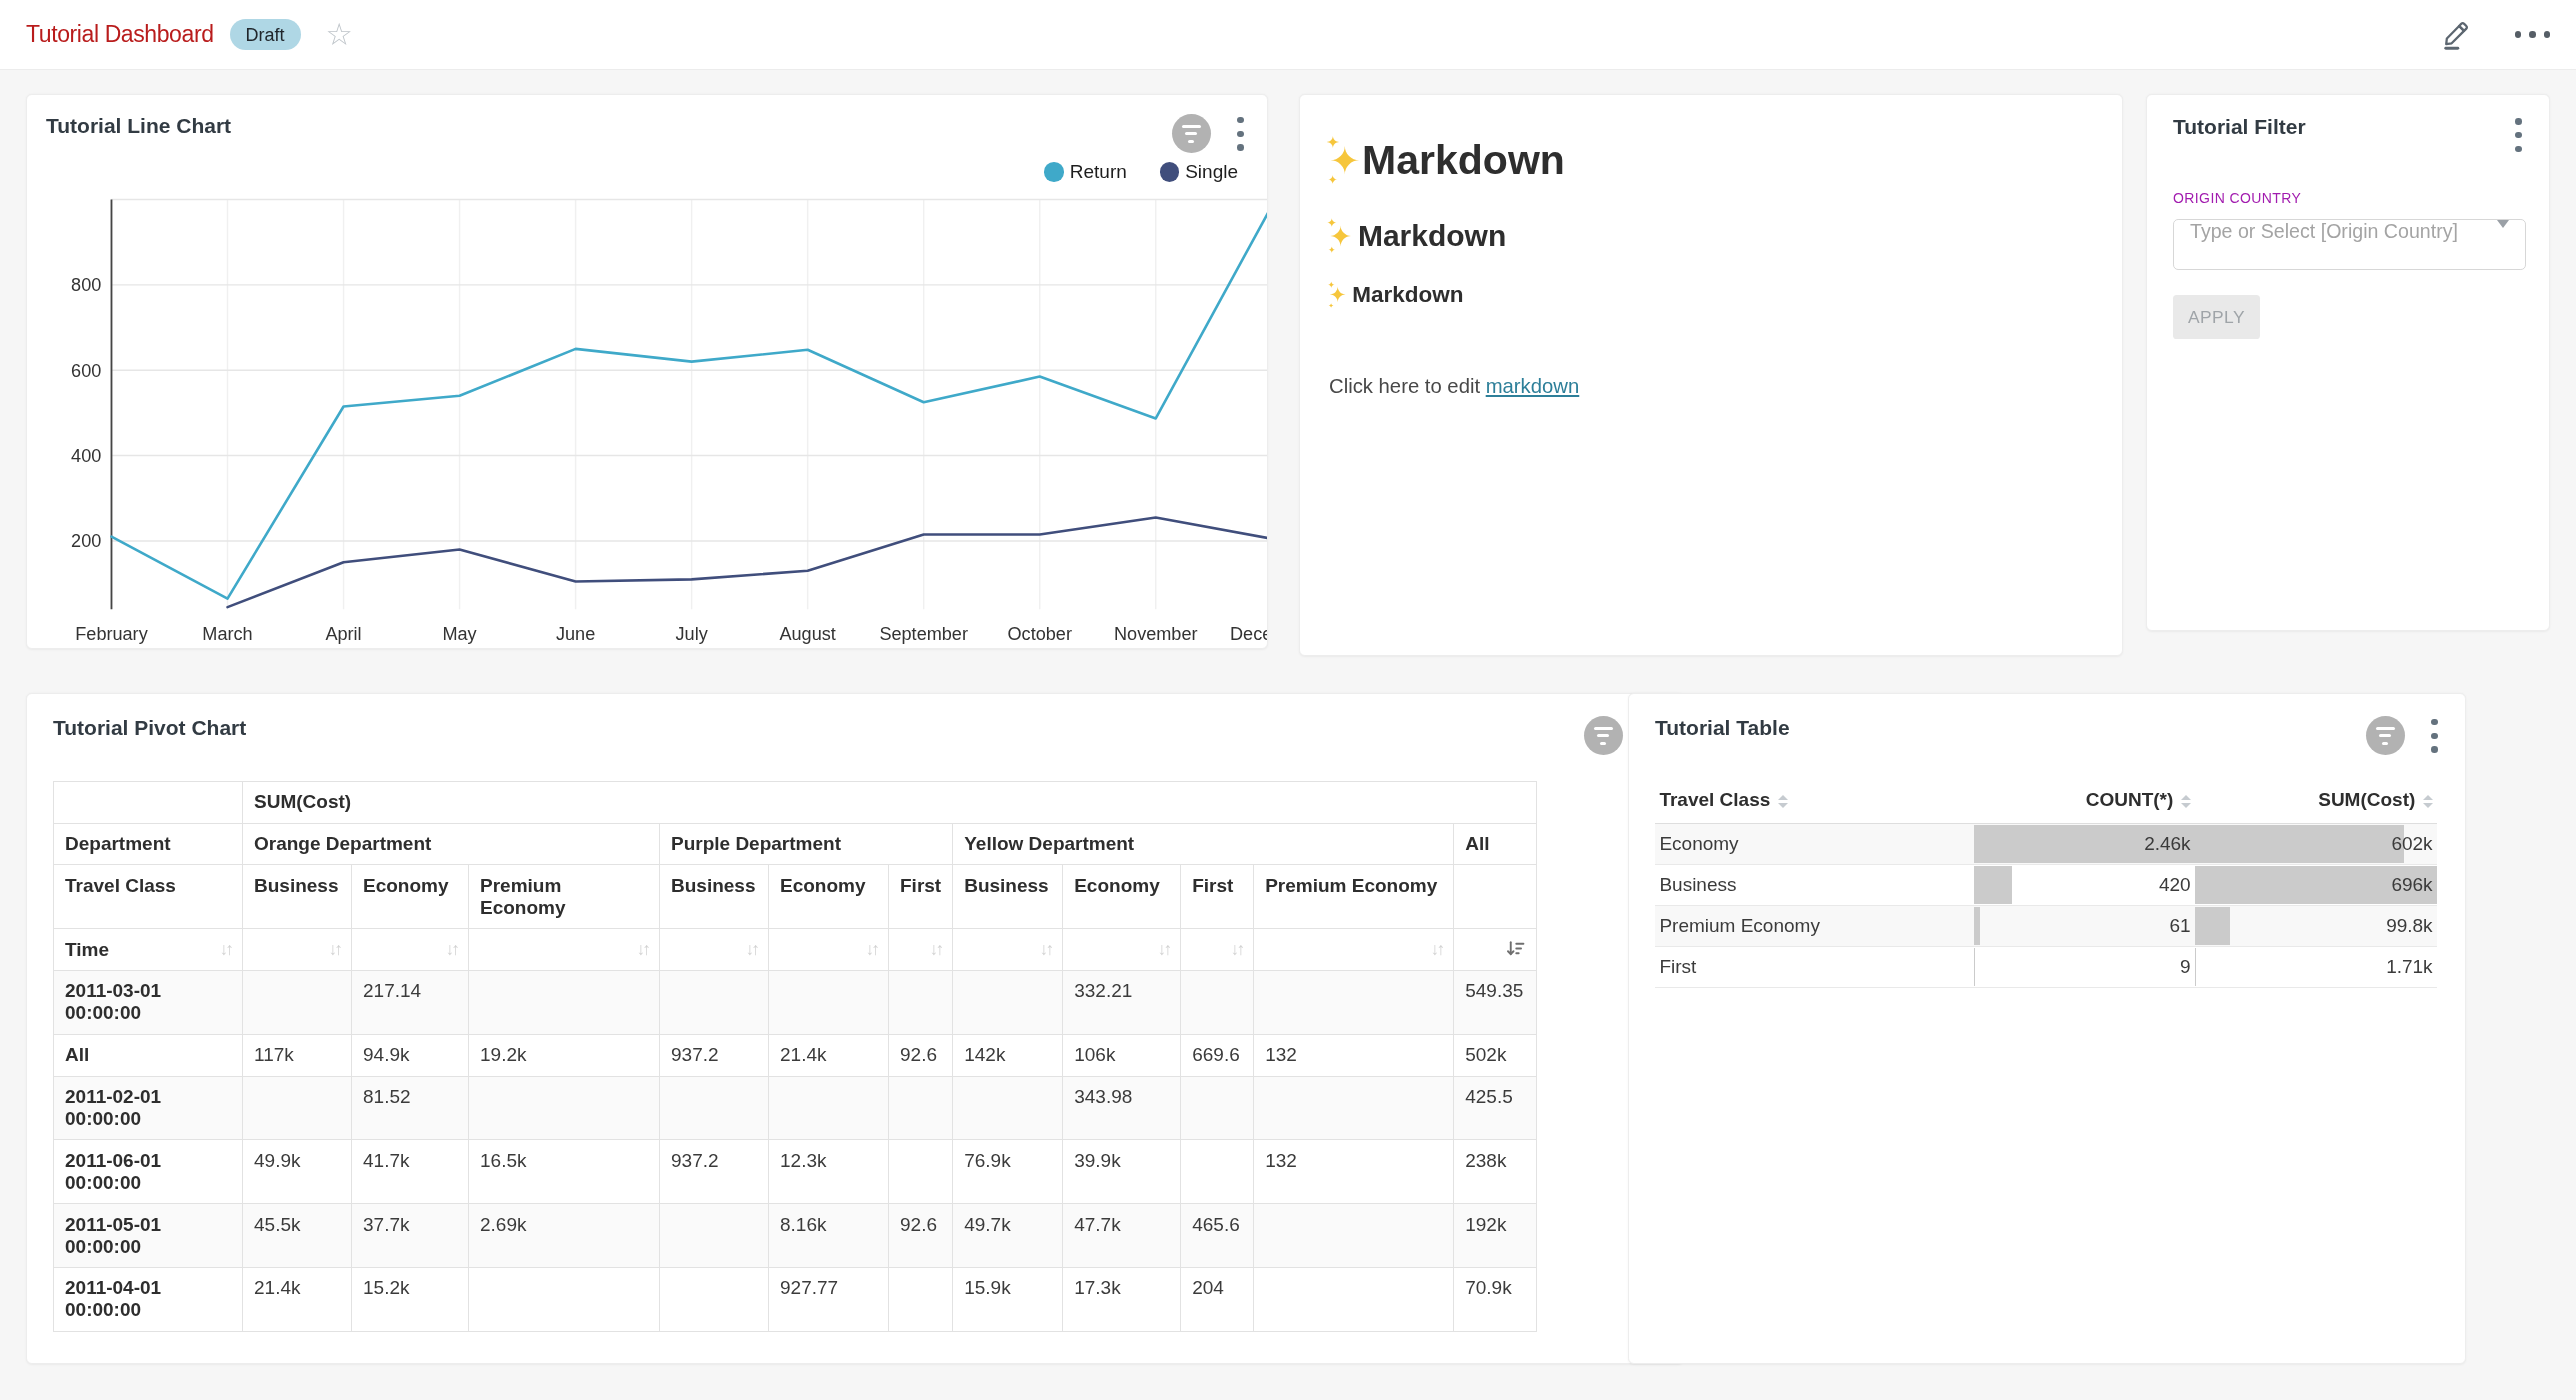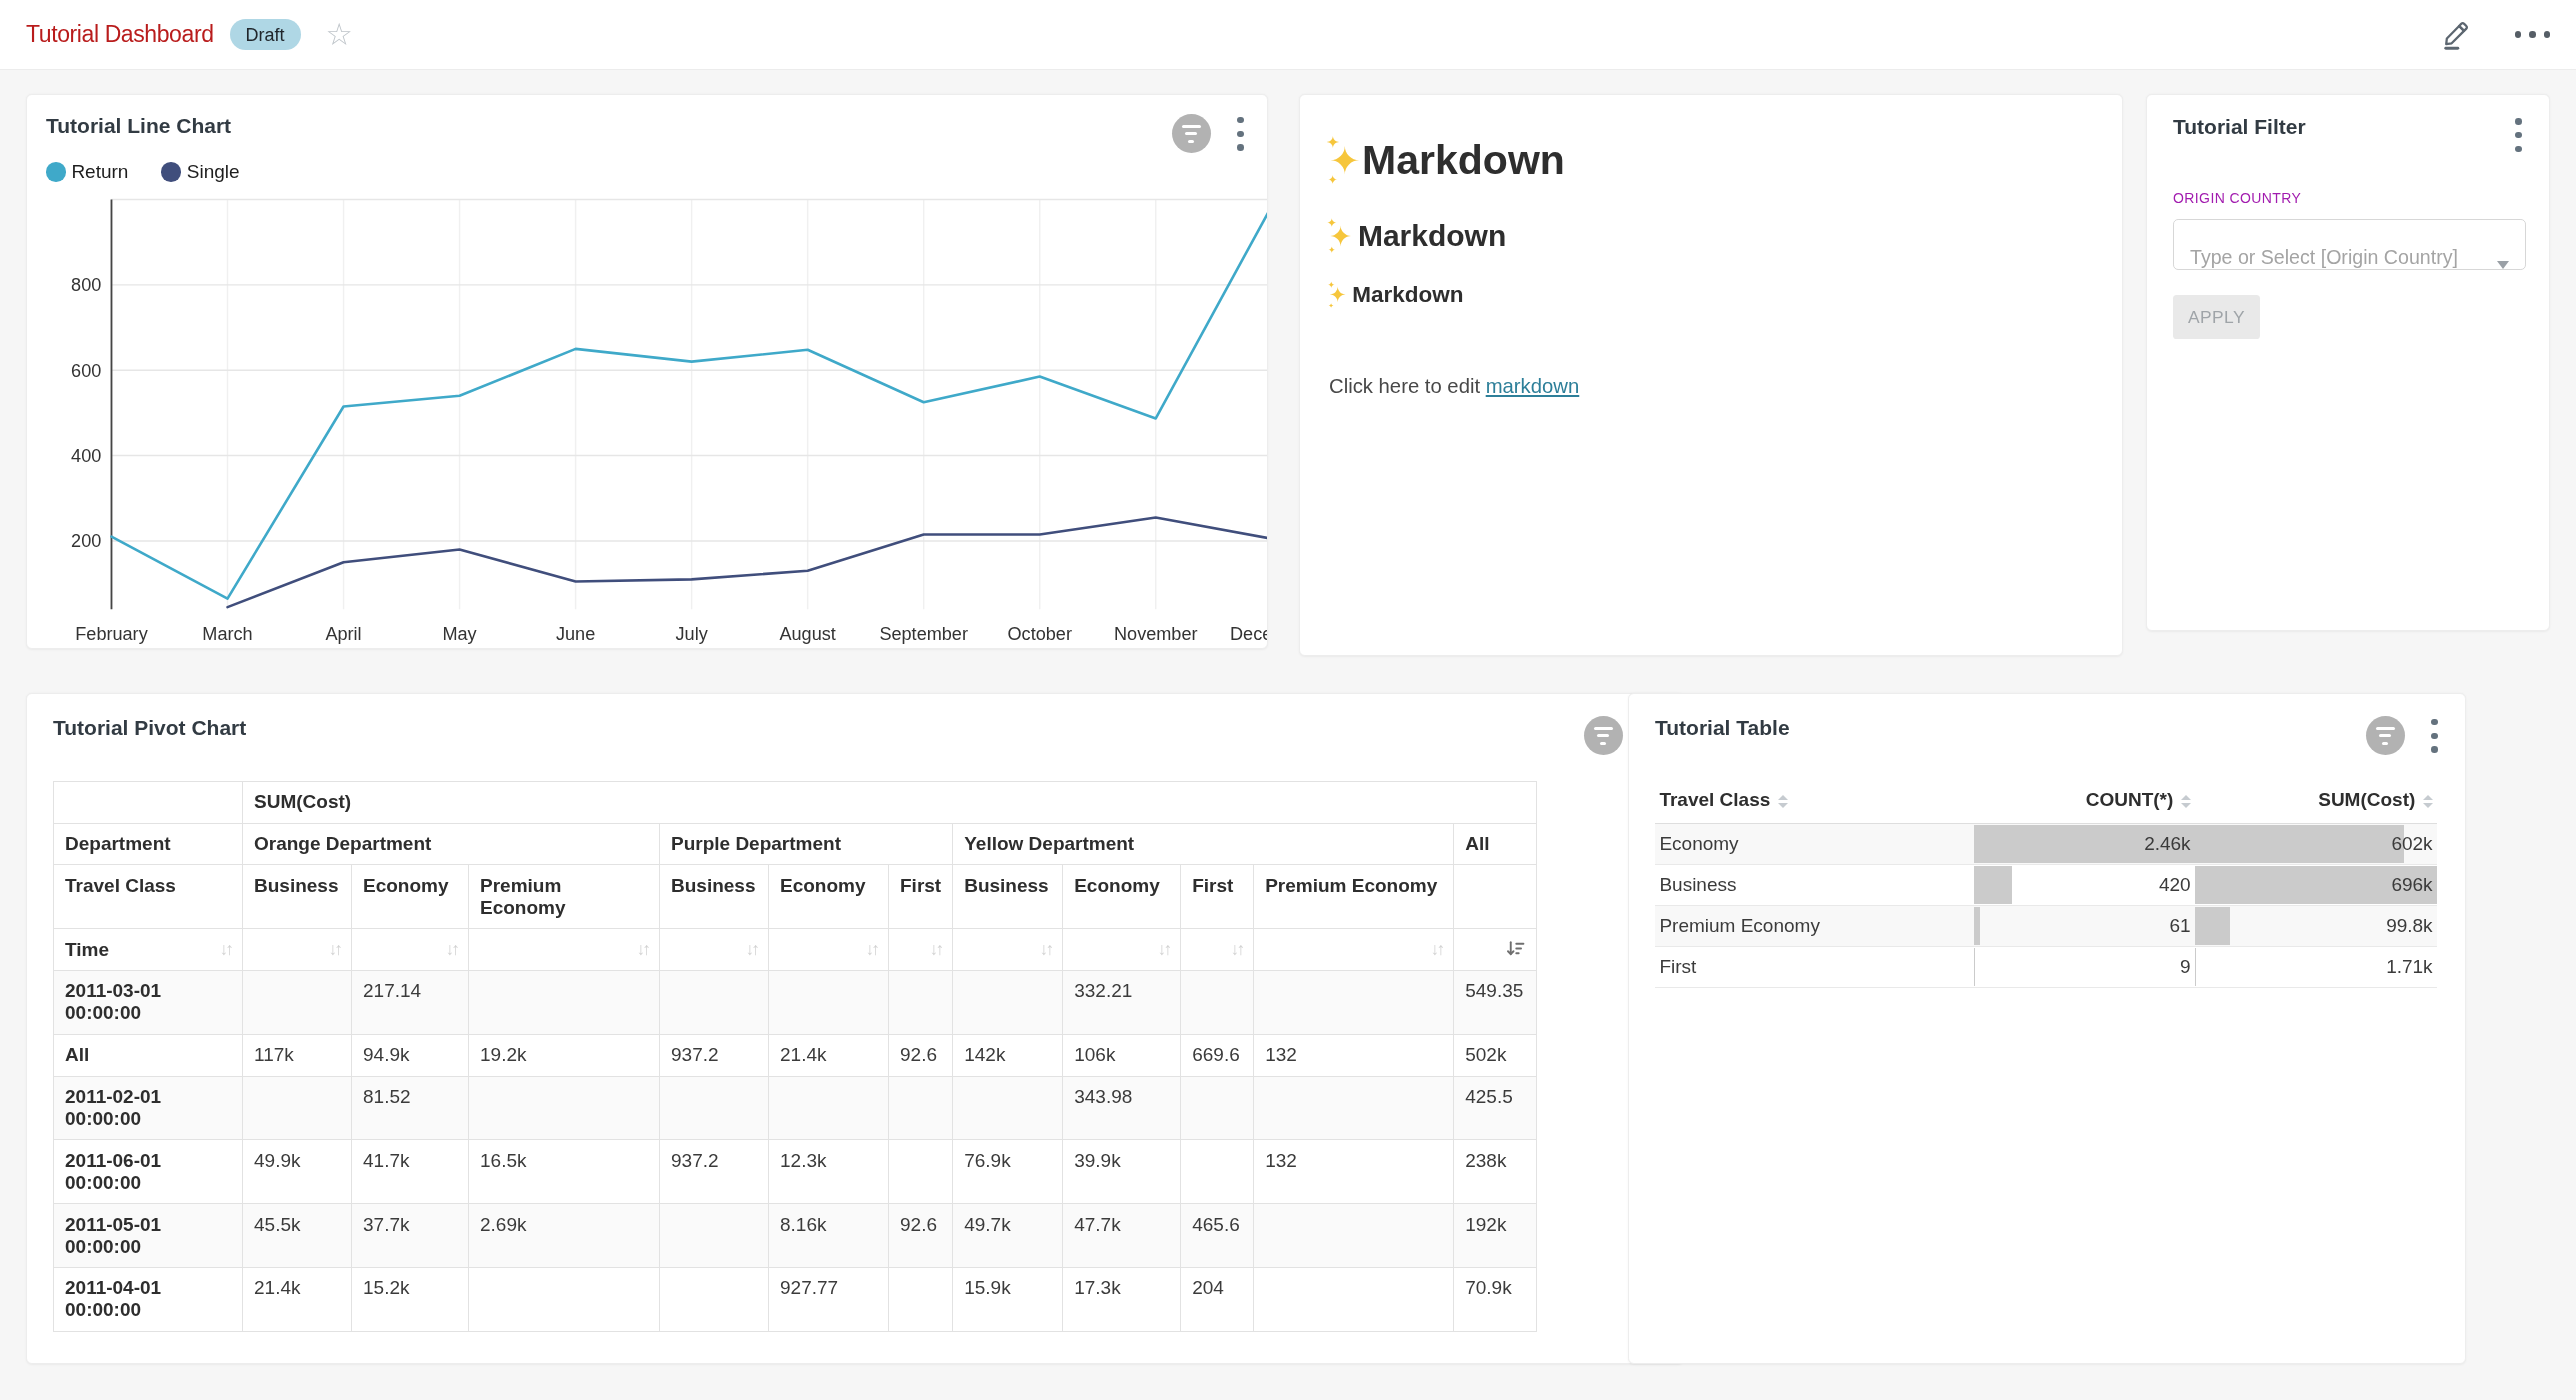--- a/index.html
+++ b/index.html
@@ -33,40 +33,40 @@
   .panel-title { font-size:21px; font-weight:600; color:#323b43; }
   .head-icons { margin-left:auto; display:flex; align-items:center; gap:25px; }
   .card-line .head-icons { margin-right:22px; }
   .filter-circle { width:39px; height:39px; border-radius:50%; background:#b2b2b2; display:flex; flex-direction:column; align-items:center; justify-content:center; gap:4.4px; }
   .filter-circle i { display:block; height:2.9px; border-radius:1.5px; background:#fff; }
   .filter-circle i:nth-child(1){ width:19px; } .filter-circle i:nth-child(2){ width:12.3px; } .filter-circle i:nth-child(3){ width:5.8px; }
   .vdots { display:flex; flex-direction:column; gap:7.3px; padding:2.9px 1.5px; }
   .vdots i { width:6.5px; height:6.5px; border-radius:50%; background:#64727e; display:block; }
 
   
-  .legend-row { display:flex; gap:33px; margin:7.3px 29px 0 0; }
+  .legend-row { display:flex; justify-content:flex-end; gap:33px; margin:7.3px 29px 0 0; }
   .legend-item { display:flex; align-items:center; gap:5.8px; font-size:19px; color:#1e1e1e; }
   .legend-dot { width:19.6px; height:19.6px; border-radius:50%; }
   .chart-wrap { margin-top:1.5px; }
 
   
   .md-h1 { font-size:41px; font-weight:700; color:#2e2e2e; margin-top:20.3px; }
   .md-h2 { font-size:30px; font-weight:700; color:#2e2e2e; margin-top:35px; }
   .md-h3 { font-size:22.5px; font-weight:700; color:#2e2e2e; margin-top:29px; }
   .md-p  { font-size:20.3px; color:#484848; margin-top:67px; }
   .md-link { color:#2d7f99; }
   .sparkle { position:relative; color:#f6c63c; display:inline-block; margin-right:5.8px; }
   .md-h1 .sparkle { margin-right:1.5px; }
   .sparkle .sp-main { font-size:0.92em; }
   .sparkle .sp-a { position:absolute; left:-0.18em; top:-0.28em; font-size:0.40em; }
   .sparkle .sp-b { position:absolute; left:-0.12em; bottom:-0.18em; font-size:0.30em; }
 
   
   .field-label { margin-top:35px; font-size:14px; font-weight:400; letter-spacing:0.4px; color:#a21caf; }
-  .select-box { margin-top:13px; width:353px; height:51px; border:0.7px solid #d7d7d7; border-radius:5.1px; display:flex; align-items:flex-end; padding:0 16px; background:#fff; }
+  .select-box { margin-top:13px; width:353px; height:51px; border:0.7px solid #d7d7d7; border-radius:5.1px; display:flex; align-items:flex-start; padding:0 16px; background:#fff; }
   .select-ph { font-size:19.6px; color:#a4a4a4; flex:1; white-space:nowrap; overflow:hidden; }
   .select-caret { width:0; height:0; border-left:6.5px solid transparent; border-right:6.5px solid transparent; border-top:8px solid #9aa0a6; margin-left:7.3px; }
   .apply-btn { margin-top:25px; width:87px; height:44px; background:#e9e9e9; border:none; border-radius:3.6px; font-size:17.4px; letter-spacing:0.4px; color:#9fa4a8; font-family:inherit; }
 
   
   .pivot-wrap { margin-top:25px; }
   table.pivot { border-collapse:collapse; table-layout:fixed; font-size:19px; color:#3b3b3b; }
   table.pivot th, table.pivot td { border:0.7px solid #e2e2e2; padding:9.4px 11px; text-align:left; vertical-align:top; font-weight:400; overflow:hidden; }
   table.pivot thead th { color:#2e2e2e; font-weight:600; }
   table.pivot .rowhdr { font-weight:600; color:#2e2e2e; }

